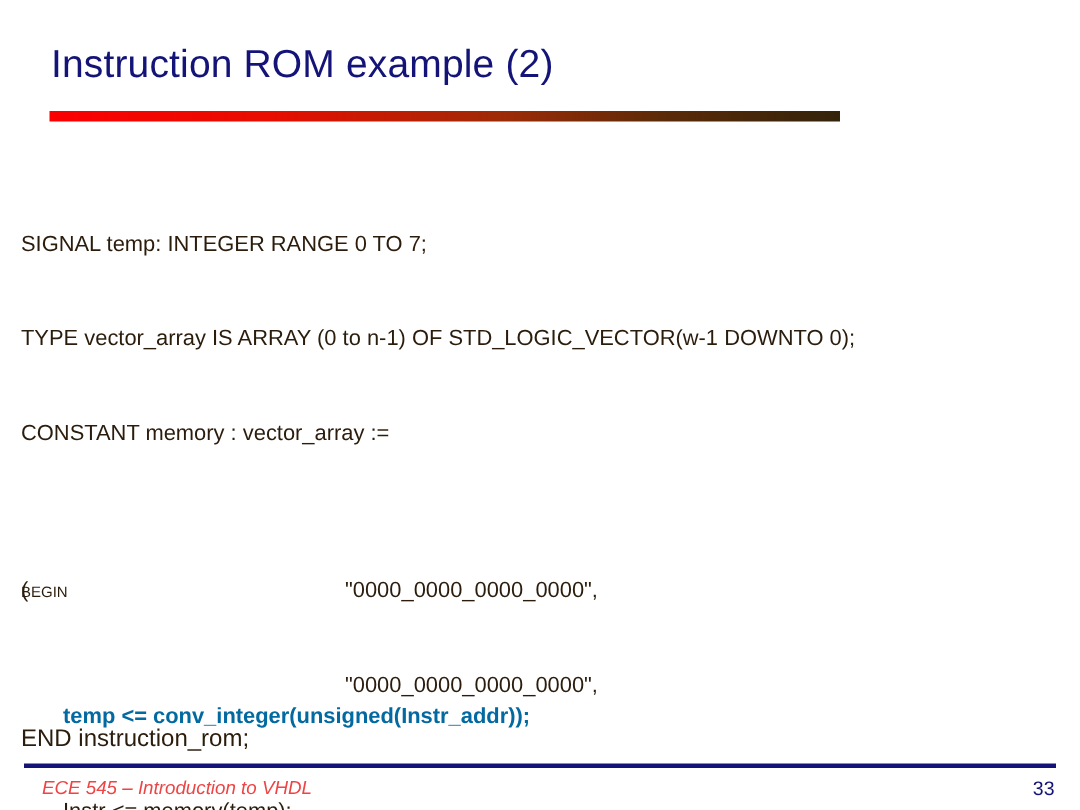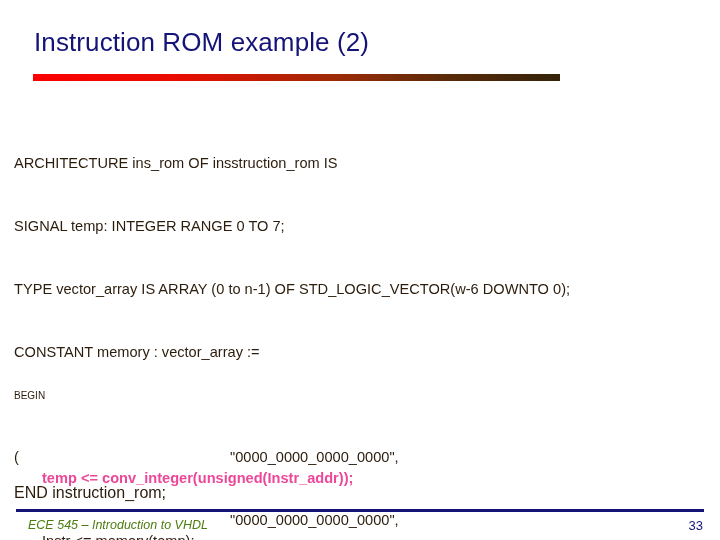--- a/index.html
+++ b/index.html
@@ -77,21 +77,21 @@
   }
   .stmt-block {
     position: absolute;
     left: 42px;
     top: 426px;
     font-size: 14.6px;
     line-height: 21px;
     white-space: pre;
   }
   .stmt-highlight {
-    color: #ec4899;
+    color: #0369a1;
     font-weight: bold;
     white-space: pre;
   }
   .stmt-plain {
     color: #2b1c0c;
     white-space: pre;
   }
   .end-line {
     position: absolute;
     left: 14px;
@@ -111,21 +111,21 @@
     height: 3px;
     background: #141478;
   }
   .footer-text {
     position: absolute;
     left: 28px;
     top: 516px;
     font-size: 12.5px;
     line-height: 18px;
     font-style: italic;
-    color: #4d7c0f;
+    color: #ef4444;
     white-space: nowrap;
   }
   .footer-page {
     position: absolute;
     right: 17px;
     top: 517px;
     font-size: 13px;
     line-height: 18px;
     color: #141478;
     white-space: nowrap;
@@ -134,23 +134,22 @@
 </style>
 </head>
 <body>
 
 <div class="slide-title">Instruction ROM example (2)</div>
 
 <div class="title-rule"></div>
 
 <div class="code-block">
 
-  <div class="code-line">ARCHITECTURE ins_rom OF insstruction_rom IS</div>
   <div class="code-line">SIGNAL temp: INTEGER RANGE 0 TO 7;</div>
-  <div class="code-line">TYPE vector_array IS ARRAY (0 to n-1) OF STD_LOGIC_VECTOR(w-6 DOWNTO 0);</div>
+  <div class="code-line">TYPE vector_array IS ARRAY (0 to n-1) OF STD_LOGIC_VECTOR(w-1 DOWNTO 0);</div>
   <div class="code-line">CONSTANT memory : vector_array :=</div>
 
   
   <div class="mem-row"><span class="mem-paren">(</span><span>"0000_0000_0000_0000",</span></div>
   <div class="mem-row"><span class="mem-indent"></span><span>"0000_0000_0000_0000",</span></div>
   
   
 
   
 

